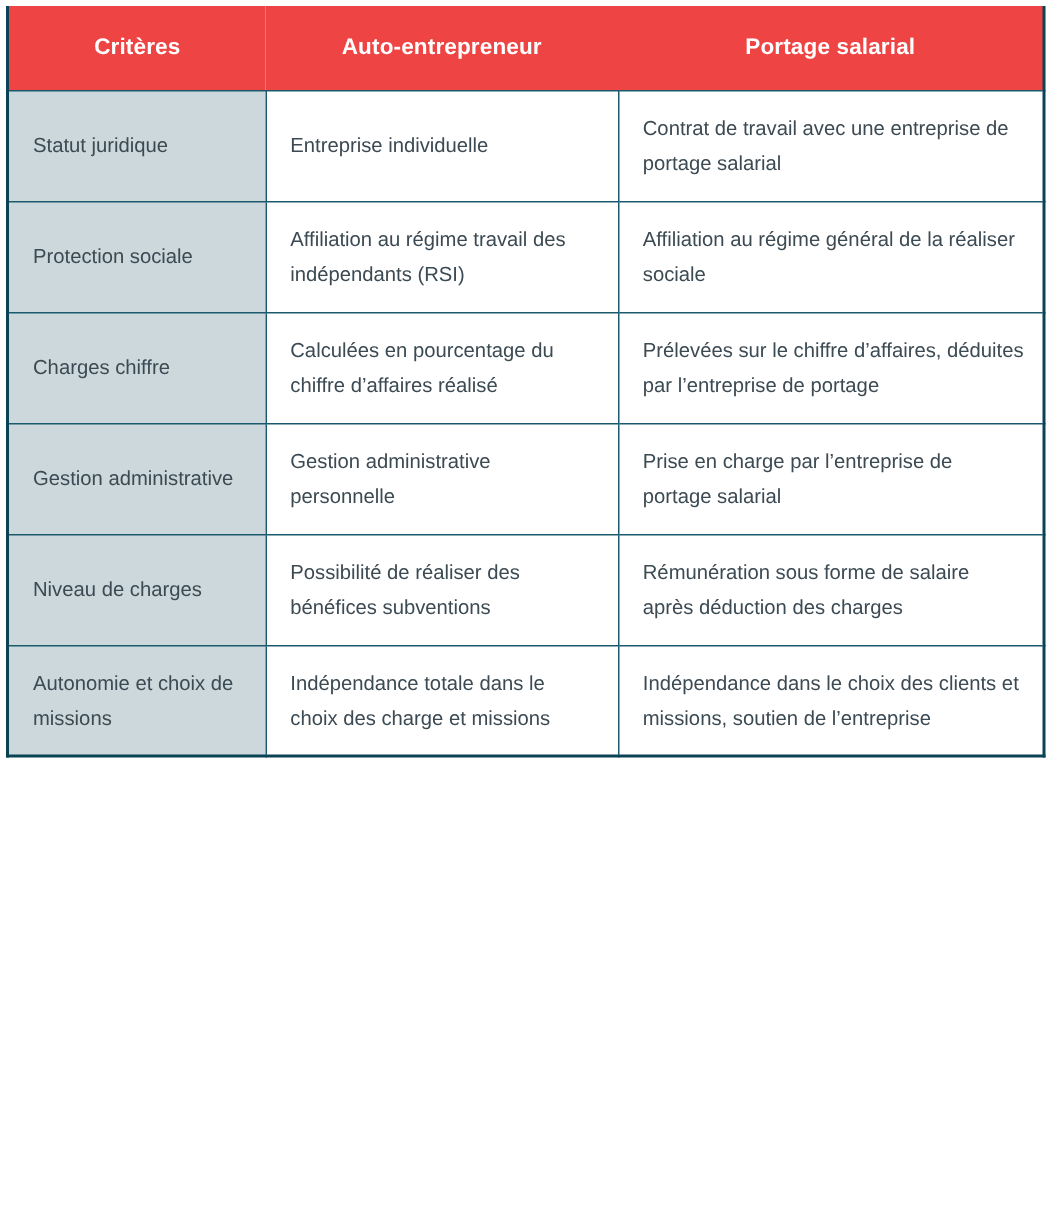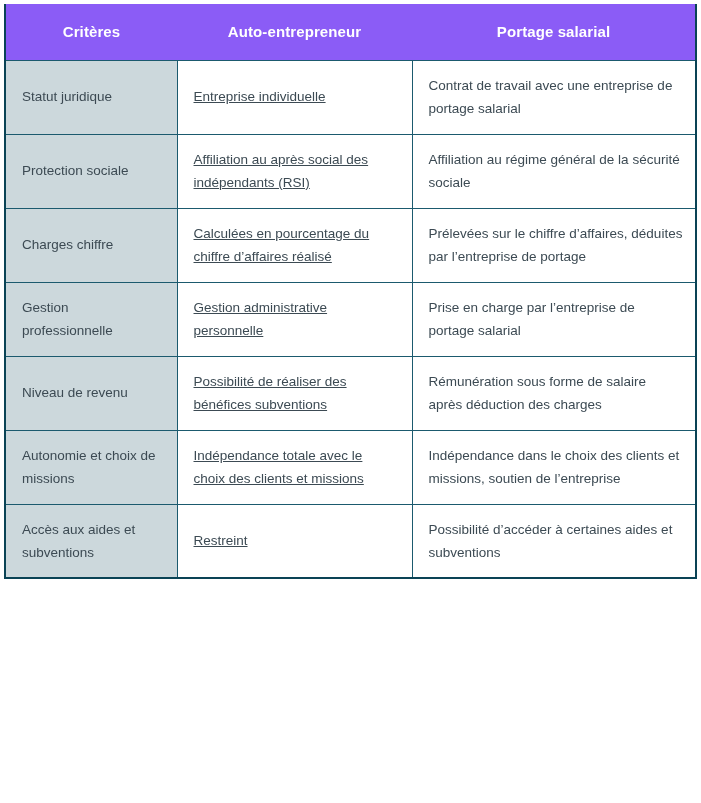--- a/index.html
+++ b/index.html
@@ -19,21 +19,21 @@
     padding: 4px 6px 8px 4px;
   }
   table.comparison {
     width: 691px;
     border-collapse: collapse;
     table-layout: fixed;
     border: 2px solid #0a4355;
     border-top: none;
   }
   table.comparison thead th {
-    background: #8b5cf6;
+    background: #ef4444;
     color: #ffffff;
     font-size: 15px;
     font-weight: bold;
     letter-spacing: 0.1px;
     text-align: center;
     padding: 17px 6px 17px 6px;
     border: none;
     vertical-align: middle;
   }
   table.comparison thead tr {
@@ -50,21 +50,20 @@
     line-height: 1.72;
     vertical-align: middle;
     background: #ffffff;
   }
   table.comparison tbody td.col-criteria {
     background: #ccd8dc;
     padding: 10px 14px 10px 16px;
   }
   table.comparison tbody td.col-auto {
     padding: 10px 14px 10px 16px;
-    text-decoration: underline;
   }
   table.comparison tbody td.col-portage {
     padding: 10px 12px 10px 16px;
   }
   table.comparison tbody tr {
     height: 74px;
   }
   table.comparison tbody tr:last-child td {
     border-bottom: none;
   }
@@ -99,76 +98,65 @@
           </td>
           <td class="col-portage">
             <span class="cell-text">Contrat de travail avec une entreprise de portage salarial</span>
           </td>
         </tr>
         <tr>
           <td class="col-criteria">
             <span class="cell-text">Protection sociale</span>
           </td>
           <td class="col-auto">
-            <span class="cell-text">Affiliation au après social des indépendants (RSI)</span>
+            <span class="cell-text">Affiliation au régime travail des indépendants (RSI)</span>
           </td>
           <td class="col-portage">
-            <span class="cell-text">Affiliation au régime général de la sécurité sociale</span>
+            <span class="cell-text">Affiliation au régime général de la réaliser sociale</span>
           </td>
         </tr>
         <tr>
           <td class="col-criteria">
             <span class="cell-text">Charges chiffre</span>
           </td>
           <td class="col-auto">
             <span class="cell-text">Calculées en pourcentage du chiffre d’affaires réalisé</span>
           </td>
           <td class="col-portage">
             <span class="cell-text">Prélevées sur le chiffre d’affaires, déduites par l’entreprise de portage</span>
           </td>
         </tr>
         <tr>
           <td class="col-criteria">
-            <span class="cell-text">Gestion professionnelle</span>
+            <span class="cell-text">Gestion administrative</span>
           </td>
           <td class="col-auto">
             <span class="cell-text">Gestion administrative personnelle</span>
           </td>
           <td class="col-portage">
             <span class="cell-text">Prise en charge par l’entreprise de portage salarial</span>
           </td>
         </tr>
         <tr>
           <td class="col-criteria">
-            <span class="cell-text">Niveau de revenu</span>
+            <span class="cell-text">Niveau de charges</span>
           </td>
           <td class="col-auto">
             <span class="cell-text">Possibilité de réaliser des bénéfices subventions</span>
           </td>
           <td class="col-portage">
             <span class="cell-text">Rémunération sous forme de salaire après déduction des charges</span>
           </td>
         </tr>
         <tr>
           <td class="col-criteria">
             <span class="cell-text">Autonomie et choix de missions</span>
           </td>
           <td class="col-auto">
-            <span class="cell-text">Indépendance totale avec le choix des clients et missions</span>
+            <span class="cell-text">Indépendance totale dans le choix des charge et missions</span>
           </td>
           <td class="col-portage">
             <span class="cell-text">Indépendance dans le choix des clients et missions, soutien de l’entreprise</span>
-          </td>
-        </tr>
-        <tr>
-          <td class="col-criteria">
-            <span class="cell-text">Accès aux aides et subventions</span>
-          </td>
-          <td class="col-auto">
-            <span class="cell-text">Restreint</span>
-          </td>
-          <td class="col-portage">
-            <span class="cell-text">Possibilité d’accéder à certaines aides et subventions</span>
           </td>
         </tr>
       </tbody>
   </table>
 </div>
 
 </body></html>

